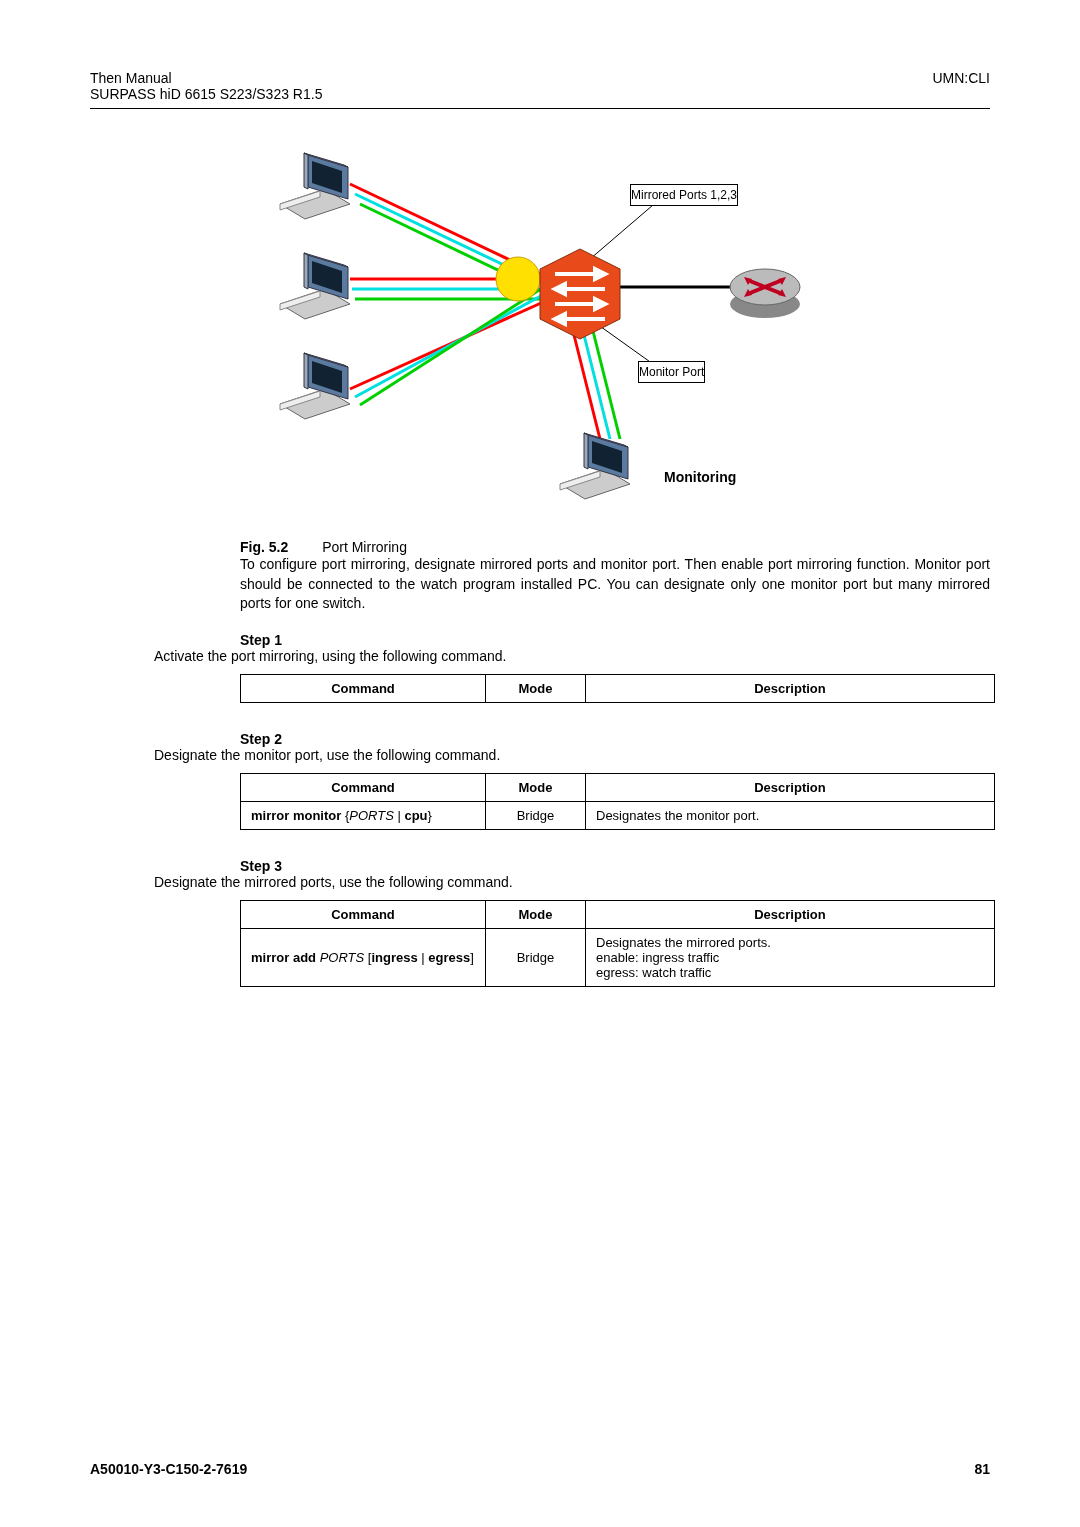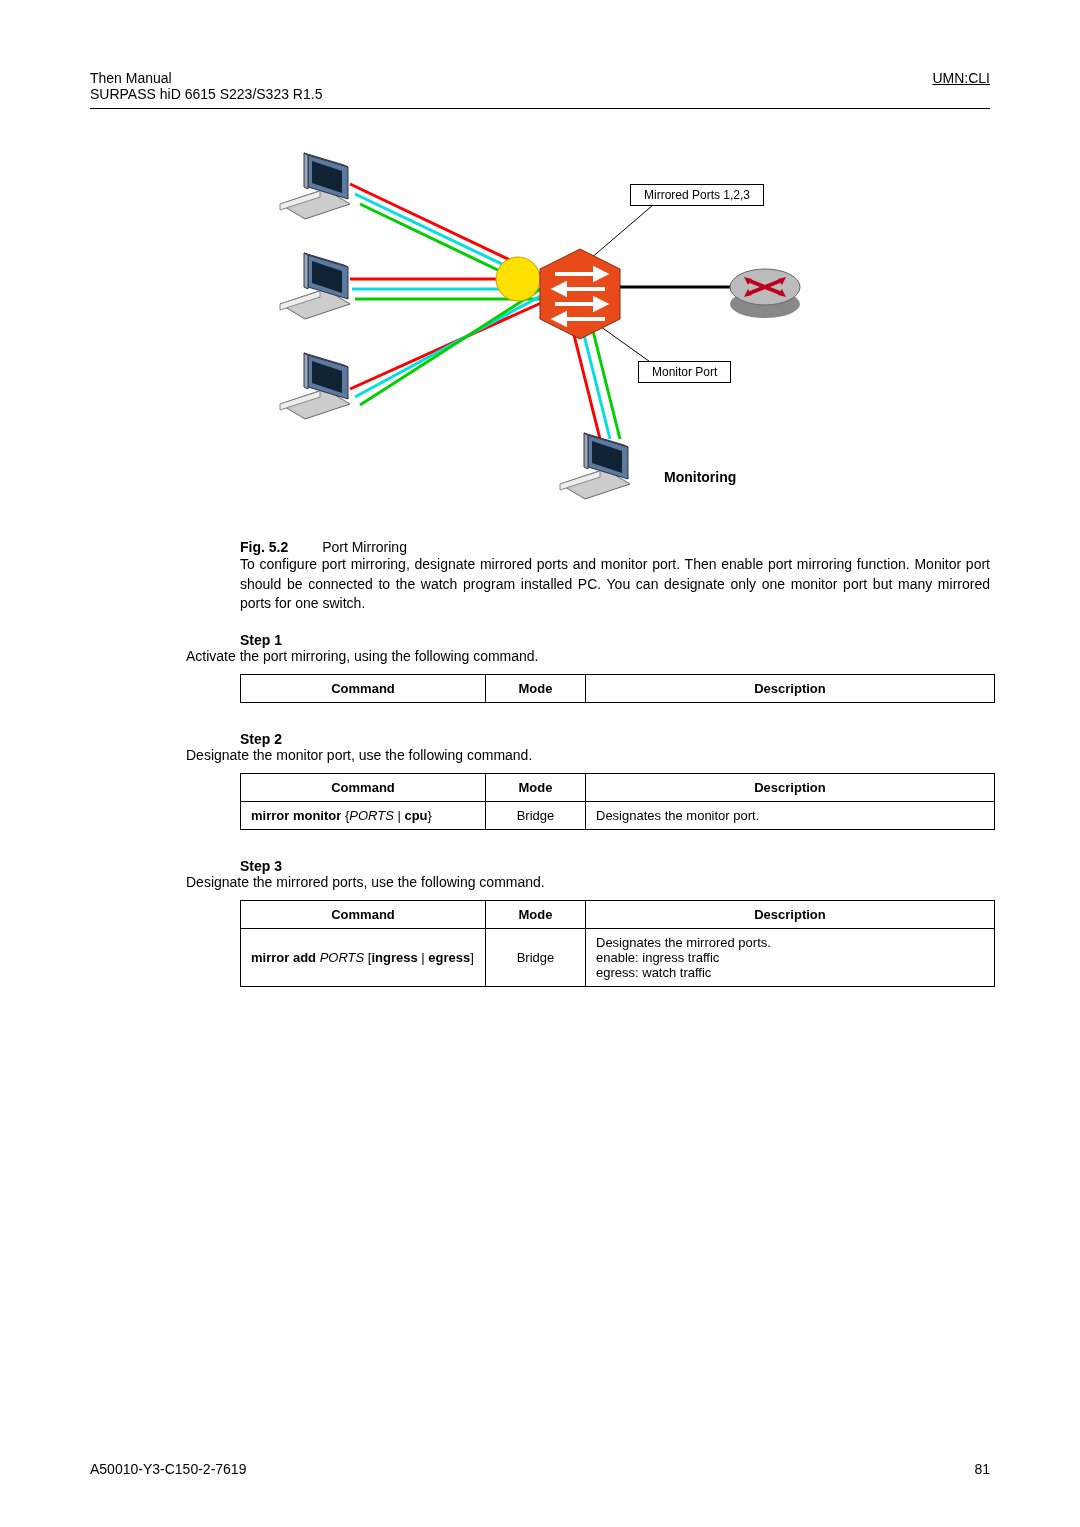--- a/index.html
+++ b/index.html
@@ -12,36 +12,36 @@
     height: 1527px;
     padding: 70px 90px 40px 90px;
     position: relative;
   }
   .header-row {
     display: flex;
     justify-content: space-between;
     font-size: 14px;
   }
   .header-left { text-align: left; }
-  .header-right { text-align: right; text-decoration: underline; }
+  .header-right { text-align: right; }
   .hr-line {
     border: none;
     border-top: 1.5px solid #000;
     margin-top: 6px;
     margin-bottom: 30px;
   }
   .diagram-area {
     width: 560px;
     height: 370px;
     margin: 10px auto 30px auto;
     position: relative;
   }
   .label-box {
     border: 1px solid #000;
-    padding: 3px 13px;
+    padding: 3px 0;
     font-size: 12px;
     position: absolute;
     background: #fff;
   }
   .monitoring-label {
     position: absolute;
     font-weight: bold;
     font-size: 14px;
   }
   .caption {
@@ -54,21 +54,21 @@
     text-align: justify;
     line-height: 1.4;
     margin-bottom: 18px;
   }
   .step-heading {
     margin-left: 150px;
     font-weight: bold;
     margin-top: 4px;
   }
   .step-text {
-    margin-left: 96px;
+    margin-left: 64px;
     margin-bottom: 10px;
   }
   table.cmd {
     margin-left: 150px;
     width: 755px;
     border-collapse: collapse;
     margin-bottom: 28px;
   }
   table.cmd th, table.cmd td {
     border: 1px solid #000;
@@ -82,20 +82,21 @@
   }
   table.cmd td.mode { text-align: center; }
   .footer {
     position: absolute;
     bottom: 50px;
     left: 90px;
     right: 90px;
     display: flex;
     justify-content: space-between;
     font-size: 14px;
+    font-weight: bold;
   }
   .italic { font-style: italic; }
   svg { position: absolute; top:0; left:0; }
 </style>
 </head>
 <body>
 
 <div class="header-row">
   <div class="header-left">
     <div>Then  Manual</div>

